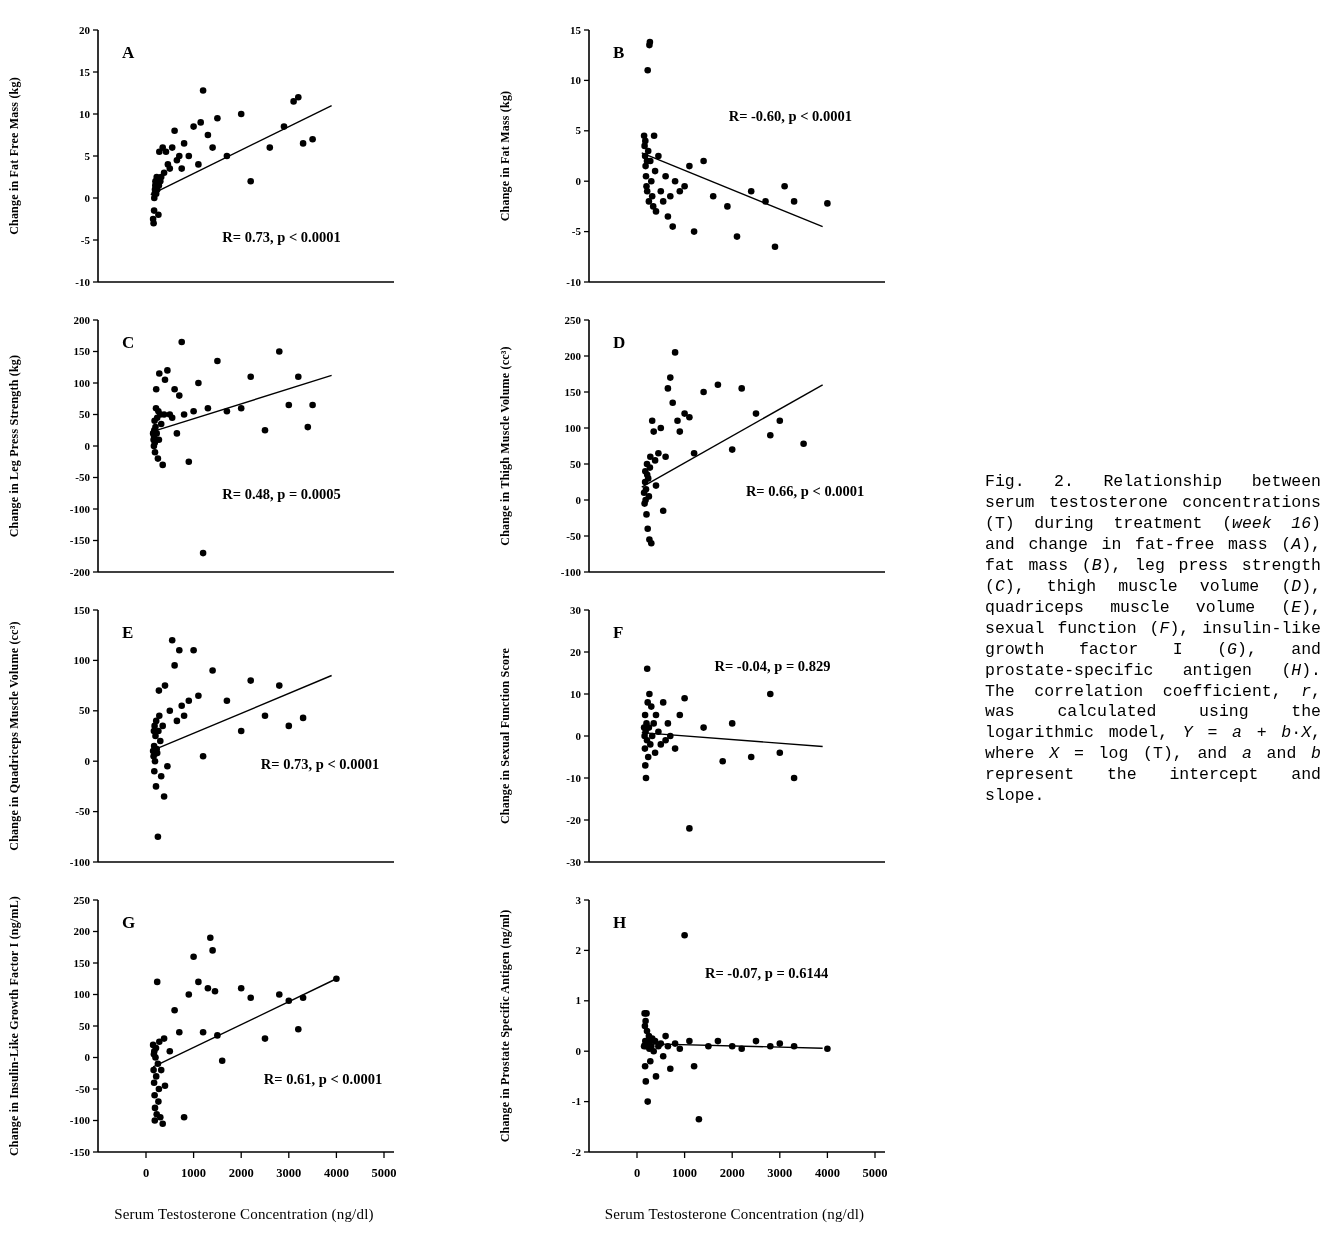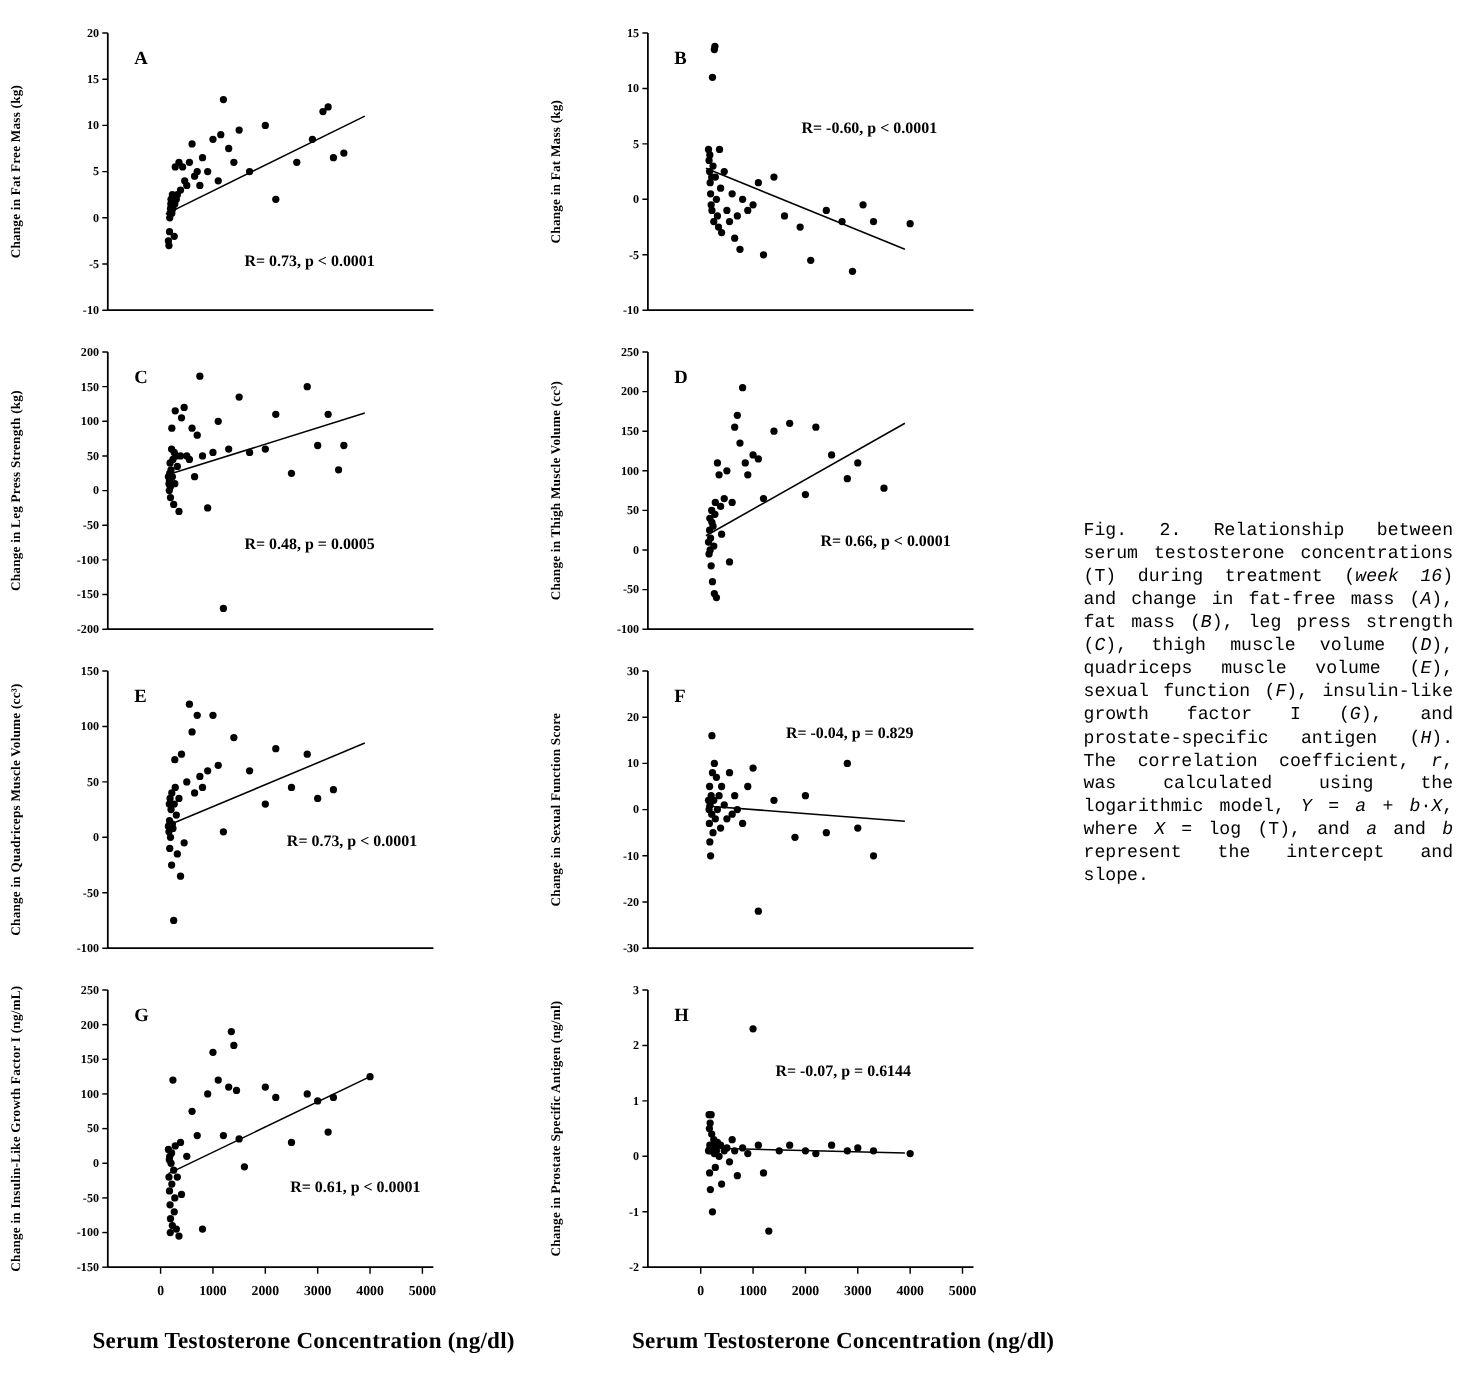--- a/index.html
+++ b/index.html
@@ -1,20 +1,20 @@
 <!DOCTYPE html>
 <html><head>
 <meta charset="utf-8">
 <style>
   html,body{margin:0;padding:0;background:#ffffff;}
   body{width:1331px;height:1260px;overflow:hidden;color:#000;}
   .page{display:flex;font-family:"Liberation Serif",serif;justify-content:space-between;}
   .plots-col{width:488px;padding-top:16px;box-sizing:border-box;}
   .panel{width:488px;}
-  .x-title{font-weight:bold;font-size:21px;text-align:center;width:488px;margin-top:2px;letter-spacing:0.2px;padding-left:32px;}
+  .x-title{font-weight:normal;font-size:15px;text-align:center;width:488px;margin-top:2px;letter-spacing:0.2px;}
   .caption-col{width:350px;box-sizing:border-box;padding-top:472px;padding-left:4px;padding-right:10px;
                font-size:16.5px;line-height:1.27;text-align:justify;font-family:Liberation Mono, monospace;}
   svg{display:block;}
   svg text{fill:#000;}
   .tick{font:bold 11px "Liberation Serif",serif;}
   .xtick{font:bold 12.5px "Liberation Serif",serif;}
   .ylab{font:bold 12px "Liberation Serif",serif;letter-spacing:0.2px;}
   .ann{font:bold 14.5px "Liberation Serif",serif;}
   .letter{font:bold 17px "Liberation Serif",serif;}
 </style>

